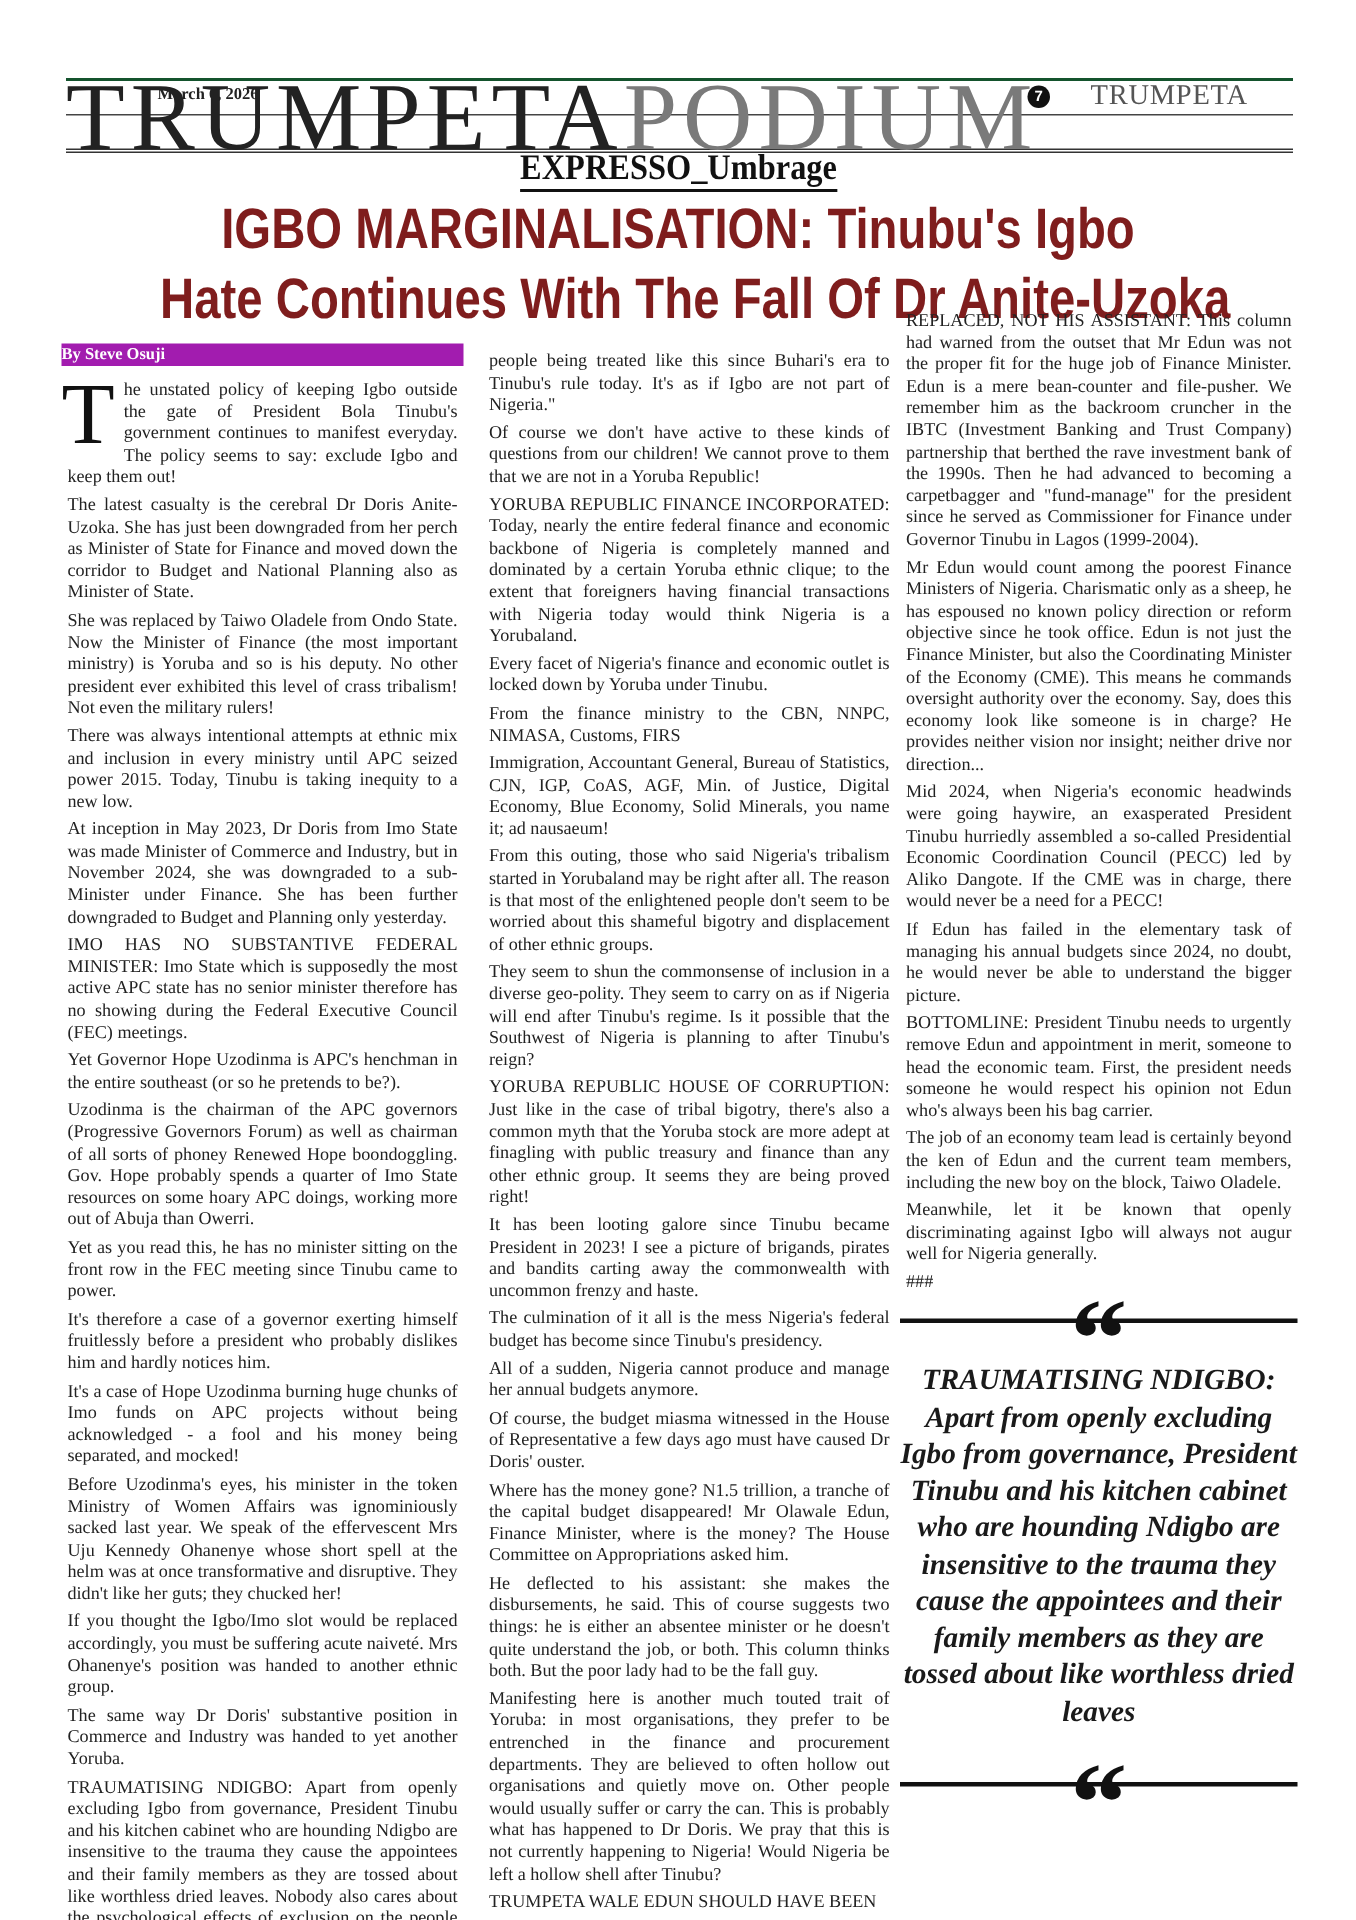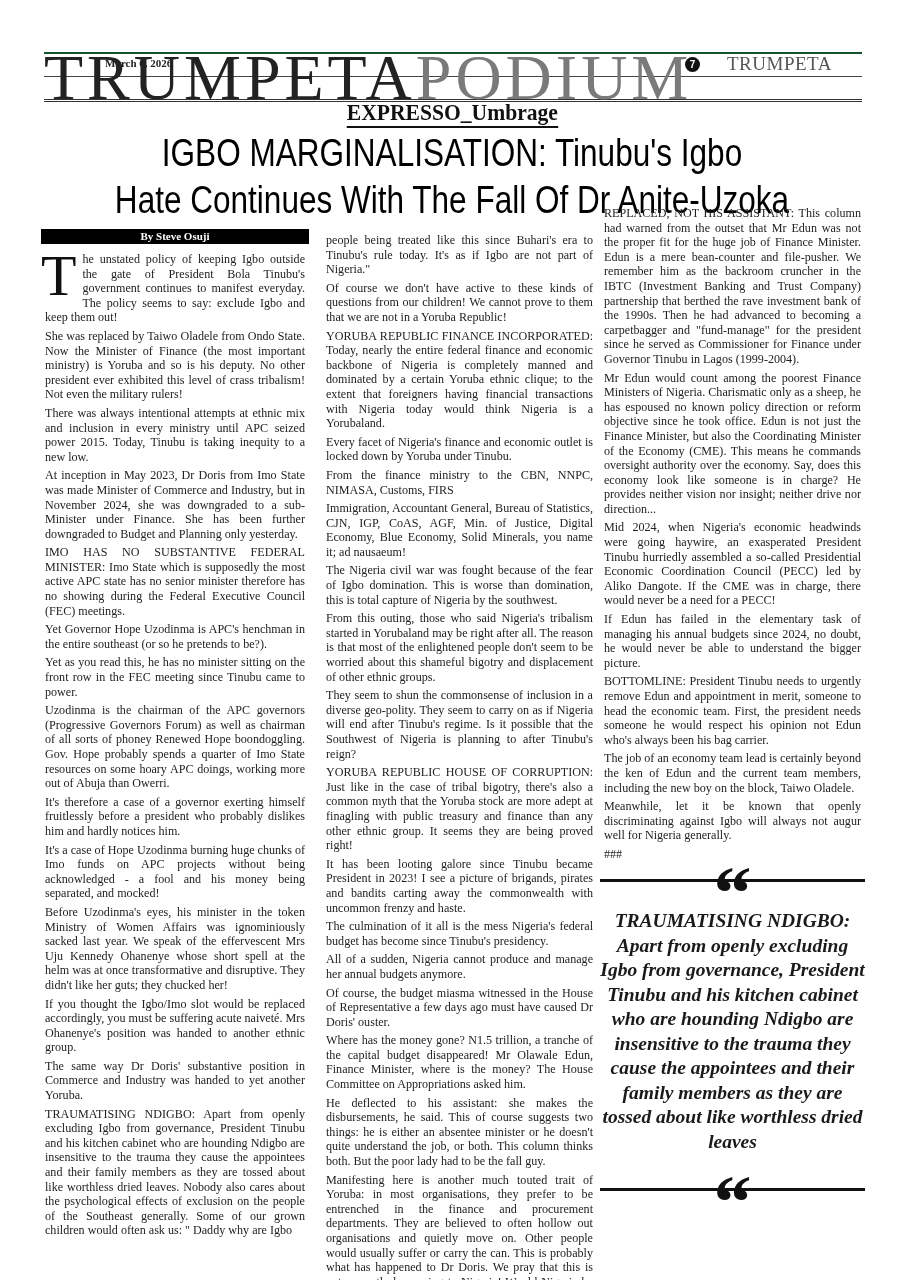--- a/index.html
+++ b/index.html
@@ -10,30 +10,30 @@
   .page-num { position: absolute; left: 641px; top: 3px; width: 15px; height: 15px; border-radius: 50%; background: #111; color: #fff; font-size: 10px; font-weight: bold; text-align: center; line-height: 15px; font-family: "Liberation Sans", sans-serif; }
   .brand { position: absolute; left: 683px; top: -1px; font-family: "Liberation Serif", serif; font-size: 19px; color: #555; letter-spacing: 0.5px; font-variant: small-caps; }
   .mh-dark { color: #222; }
   .mh-grey { color: #7a7a7a; }
   .masthead-wrap { position: absolute; left: 44px; top: 55px; width: 818px; height: 44px; border-bottom: 3px double #333; }
   .mh-text { position: absolute; left: 0; top: 0; width: 818px; text-align: justify; text-align-last: justify; font-family: "Liberation Serif", serif; font-size: 64px; line-height: 46px; letter-spacing: 4px; }
 
   .kicker { position: absolute; left: 0; top: 98px; width: 904px; text-align: center; }
   .kicker span { font-family: "Liberation Serif", serif; font-weight: bold; font-size: 24px; color: #111; border-bottom: 2px solid #111; line-height: 28px; display: inline-block; transform: scaleX(0.9); }
 
-  .headline { position: absolute; left: 36px; top: 130px; width: 832px; text-align: center; font-family: "Liberation Sans", sans-serif; font-weight: normal; font-size: 38px; line-height: 47px; color: #000000; }
+  .headline { position: absolute; left: 36px; top: 130px; width: 832px; text-align: center; font-family: "Liberation Sans", sans-serif; font-weight: bold; font-size: 38px; line-height: 47px; color: #7f1d1d; }
   .headline .hl { display: block; transform: scaleX(0.83); transform-origin: center; white-space: nowrap; }
 
   .col { position: absolute; top: 229px; font-family: "Liberation Serif", serif; font-size: 12.1px; line-height: 14.6px; text-align: justify; color: #222; }
   .col p { margin: 4px; }
   .col1 { left: 41px; width: 268px; top: 229px; }
   .col2 { left: 322px; width: 275px; top: 229px; }
   .col3 { left: 600px; width: 265px; top: 202px; }
 
-  .byline { background: #000000; color: #fff; text-align: center; font-weight: bold; font-size: 11px; line-height: 13px; padding: 1px 0; margin-bottom: 8px; }
+  .byline { background: #a21caf; color: #fff; font-weight: bold; font-size: 11px; line-height: 13px; padding: 1px 0; margin-bottom: 8px; }
   .dropcap { float: left; font-size: 58px; line-height: 44px; margin: 2px 6px 0 0; color: #111; font-family: "Liberation Serif", serif; }
 
   .pullquote { position: absolute; left: 600px; top: 865px; width: 265px; }
   .pq-rule { position: relative; height: 40px; }
   .pq-rule .line { position: absolute; left: 0; right: 0; top: 14px; height: 3px; background: #111; }
   .pq-rule .q { position: absolute; left: 50%; top: -10px; transform: translateX(-50%); font-family: "Liberation Serif", serif; font-weight: bold; font-size: 76px; line-height: 76px; color: #111; background: transparent; }
   .pq-text { margin-top: 4px; text-align: center; font-family: "Liberation Serif", serif; font-weight: bold; font-style: italic; font-size: 19.5px; line-height: 24.5px; color: #1a1a1a; }
   .pq-rule.bottom { margin-top: 20px; }
 </style>
 </head>
@@ -56,45 +56,45 @@
 <div class="headline">
   <span class="hl">IGBO MARGINALISATION: Tinubu's Igbo</span>
   <span class="hl">Hate Continues With The Fall Of Dr Anite-Uzoka</span>
 </div>
 
 <div class="col col1">
   <div class="byline">By Steve Osuji</div>
   <span class="dropcap">T</span>
   <div id="col1-body">
       <p>he unstated policy of keeping Igbo outside the gate of President Bola Tinubu's government continues to manifest everyday. The policy seems to say: exclude Igbo and keep them out!</p>
+      <p>The latest casualty is the cerebral Dr Doris Anite-Uzoka. She has just been downgraded from her perch as Minister of State for Finance and moved down the corridor to Budget and National Planning also as Minister of State.</p>
       <p>She was replaced by Taiwo Oladele from Ondo State. Now the Minister of Finance (the most important ministry) is Yoruba and so is his deputy. No other president ever exhibited this level of crass tribalism! Not even the military rulers!</p>
       <p>There was always intentional attempts at ethnic mix and inclusion in every ministry until APC seized power 2015. Today, Tinubu is taking inequity to a new low.</p>
       <p>At inception in May 2023, Dr Doris from Imo State was made Minister of Commerce and Industry, but in November 2024, she was downgraded to a sub-Minister under Finance. She has been further downgraded to Budget and Planning only yesterday.</p>
       <p>IMO HAS NO SUBSTANTIVE FEDERAL MINISTER: Imo State which is supposedly the most active APC state has no senior minister therefore has no showing during the Federal Executive Council (FEC) meetings.</p>
       <p>Yet Governor Hope Uzodinma is APC's henchman in the entire southeast (or so he pretends to be?).</p>
+      <p>Uzodinma is the chairman of the APC governors (Progressive Governors Forum) as well as chairman of all sorts of phoney Renewed Hope boondoggling. Gov. Hope probably spends a quarter of Imo State resources on some hoary APC doings, working more out of Abuja than Owerri.</p>
       <p>Yet as you read this, he has no minister sitting on the front row in the FEC meeting since Tinubu came to power.</p>
-      <p>Uzodinma is the chairman of the APC governors (Progressive Governors Forum) as well as chairman of all sorts of phoney Renewed Hope boondoggling. Gov. Hope probably spends a quarter of Imo State resources on some hoary APC doings, working more out of Abuja than Owerri.</p>
       <p>It's therefore a case of a governor exerting himself fruitlessly before a president who probably dislikes him and hardly notices him.</p>
       <p>It's a case of Hope Uzodinma burning huge chunks of Imo funds on APC projects without being acknowledged - a fool and his money being separated, and mocked!</p>
       <p>Before Uzodinma's eyes, his minister in the token Ministry of Women Affairs was ignominiously sacked last year. We speak of the effervescent Mrs Uju Kennedy Ohanenye whose short spell at the helm was at once transformative and disruptive. They didn't like her guts; they chucked her!</p>
       <p>If you thought the Igbo/Imo slot would be replaced accordingly, you must be suffering acute naiveté. Mrs Ohanenye's position was handed to another ethnic group.</p>
       <p>The same way Dr Doris' substantive position in Commerce and Industry was handed to yet another Yoruba.</p>
       <p>TRAUMATISING NDIGBO: Apart from openly excluding Igbo from governance, President Tinubu and his kitchen cabinet who are hounding Ndigbo are insensitive to the trauma they cause the appointees and their family members as they are tossed about like worthless dried leaves. Nobody also cares about the psychological effects of exclusion on the people of the Southeast generally. Some of our grown children would often ask us: " Daddy why are Igbo</p>
     </div>
 </div>
 
 <div class="col col2">
   <div id="col2-body">
       <p>people being treated like this since Buhari's era to Tinubu's rule today. It's as if Igbo are not part of Nigeria."</p>
       <p>Of course we don't have active to these kinds of questions from our children! We cannot prove to them that we are not in a Yoruba Republic!</p>
       <p>YORUBA REPUBLIC FINANCE INCORPORATED: Today, nearly the entire federal finance and economic backbone of Nigeria is completely manned and dominated by a certain Yoruba ethnic clique; to the extent that foreigners having financial transactions with Nigeria today would think Nigeria is a Yorubaland.</p>
       <p>Every facet of Nigeria's finance and economic outlet is locked down by Yoruba under Tinubu.</p>
       <p>From the finance ministry to the CBN, NNPC, NIMASA, Customs, FIRS</p>
       <p>Immigration, Accountant General, Bureau of Statistics, CJN, IGP, CoAS, AGF, Min. of Justice, Digital Economy, Blue Economy, Solid Minerals, you name it; ad nausaeum!</p>
-      <p>The Nigeria civil war was fought because of the fear of Igbo domination. This is worse than domination, this is total capture of Nigeria by the southwest.</p>
       <p>From this outing, those who said Nigeria's tribalism started in Yorubaland may be right after all. The reason is that most of the enlightened people don't seem to be worried about this shameful bigotry and displacement of other ethnic groups.</p>
       <p>They seem to shun the commonsense of inclusion in a diverse geo-polity. They seem to carry on as if Nigeria will end after Tinubu's regime. Is it possible that the Southwest of Nigeria is planning to after Tinubu's reign?</p>
       <p>YORUBA REPUBLIC HOUSE OF CORRUPTION: Just like in the case of tribal bigotry, there's also a common myth that the Yoruba stock are more adept at finagling with public treasury and finance than any other ethnic group. It seems they are being proved right!</p>
       <p>It has been looting galore since Tinubu became President in 2023! I see a picture of brigands, pirates and bandits carting away the commonwealth with uncommon frenzy and haste.</p>
       <p>The culmination of it all is the mess Nigeria's federal budget has become since Tinubu's presidency.</p>
       <p>All of a sudden, Nigeria cannot produce and manage her annual budgets anymore.</p>
       <p>Of course, the budget miasma witnessed in the House of Representative a few days ago must have caused Dr Doris' ouster.</p>
       <p>Where has the money gone? N1.5 trillion, a tranche of the capital budget disappeared! Mr Olawale Edun, Finance Minister, where is the money? The House Committee on Appropriations asked him.</p>
       <p>He deflected to his assistant: she makes the disbursements, he said. This of course suggests two things: he is either an absentee minister or he doesn't quite understand the job, or both. This column thinks both. But the poor lady had to be the fall guy.</p>
       <p>Manifesting here is another much touted trait of Yoruba: in most organisations, they prefer to be entrenched in the finance and procurement departments. They are believed to often hollow out organisations and quietly move on. Other people would usually suffer or carry the can. This is probably what has happened to Dr Doris. We pray that this is not currently happening to Nigeria! Would Nigeria be left a hollow shell after Tinubu?</p>

